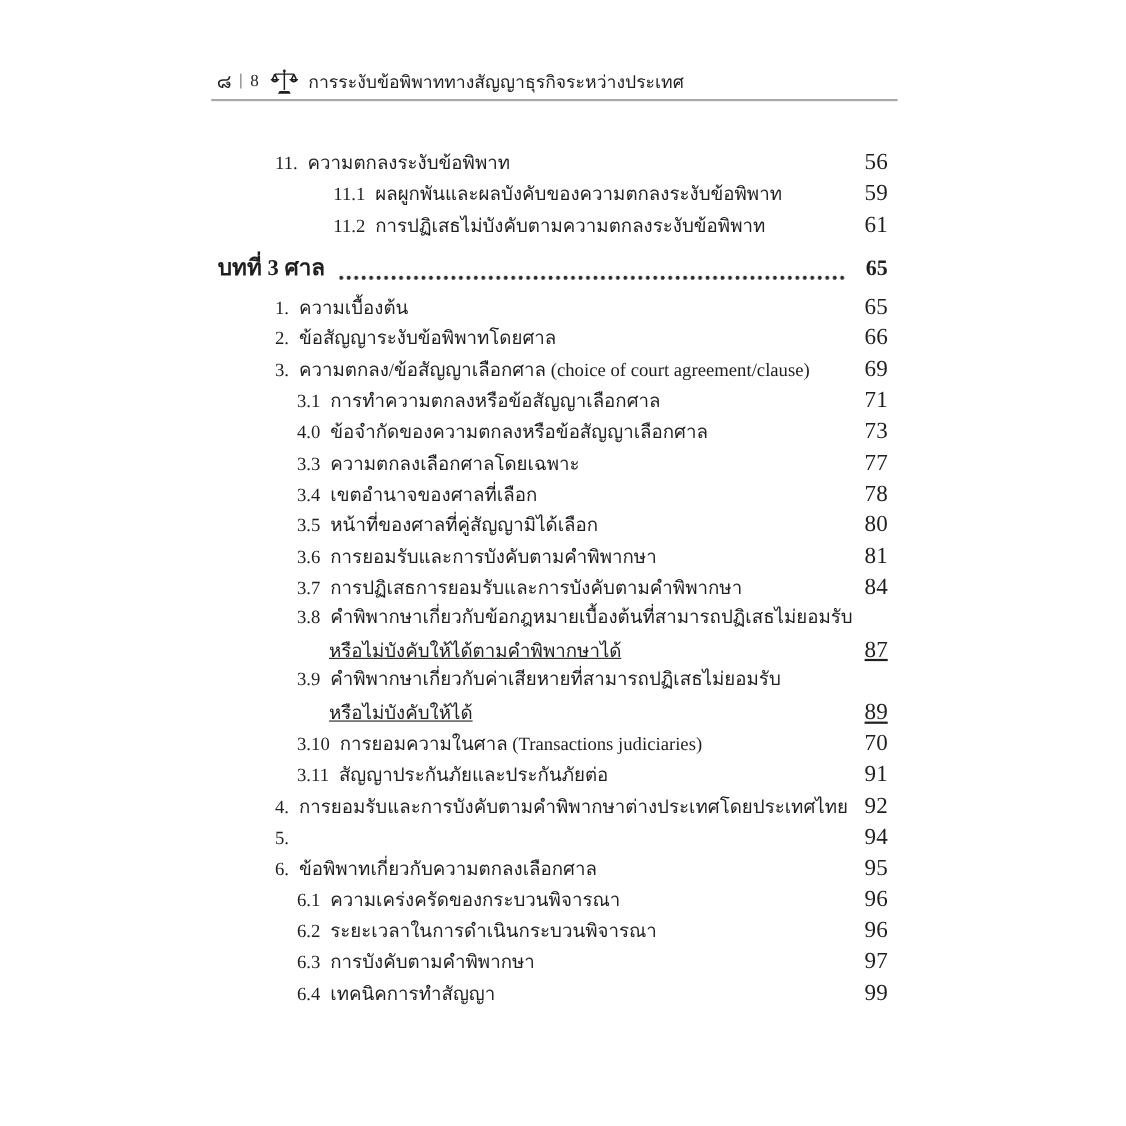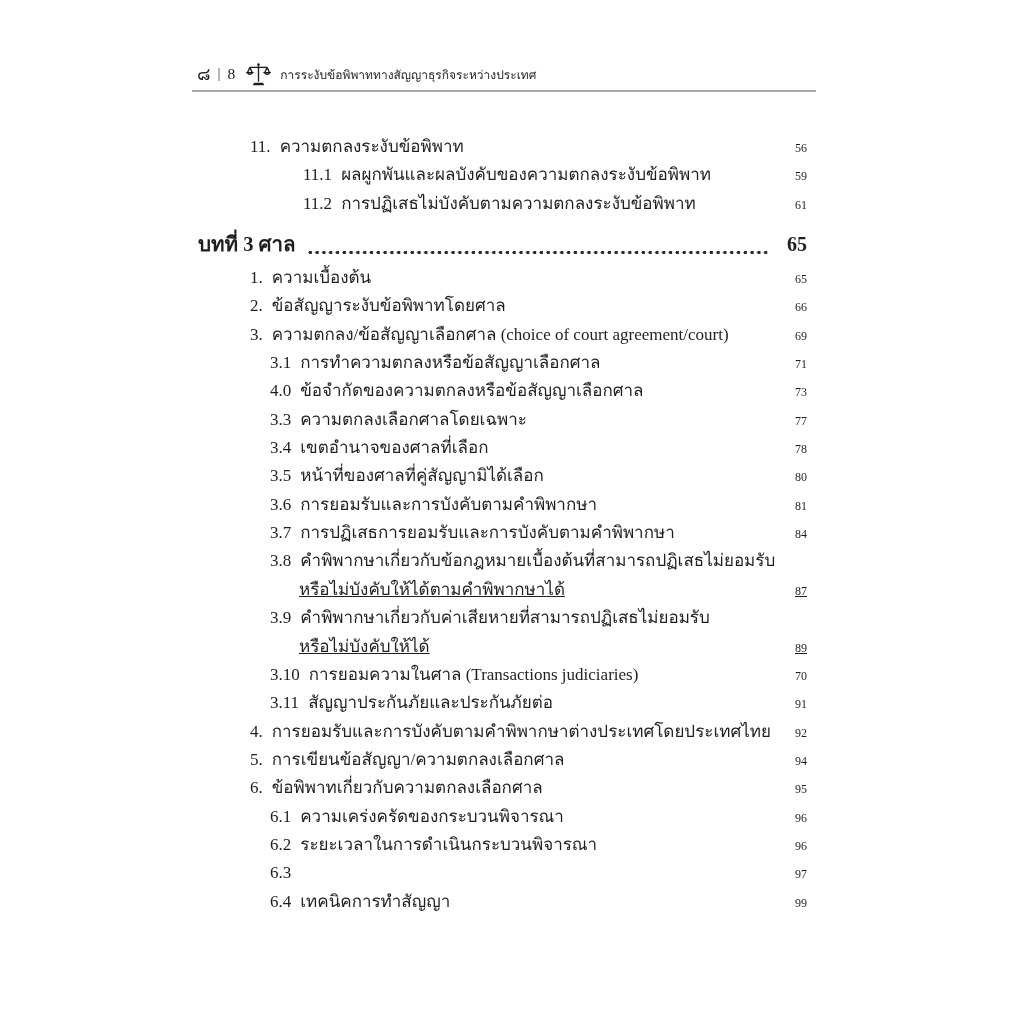--- a/index.html
+++ b/index.html
@@ -16,39 +16,39 @@
   .header {
     position:absolute; left:192px; top:58px; width:624px; height:32px;
     border-bottom:2px solid #a8a8a8;
     display:flex; align-items:center;
     font-size:17px;
   }
   .folio-thai { padding-left:5px; font-size:17.5px; }
   .sep { padding:0 7px; color:#444; font-size:15px; transform:translateY(-1px); }
   .folio-ar { font-size:15.5px; }
   .scales { margin:0 9px 0 11px; display:inline-flex; }
-  .running-title { font-size:12px; white-space:nowrap; }
+  .running-title { font-size:16px; white-space:nowrap; }
 
   
   .toc {
     position:absolute; left:198px; top:133px; width:609px;
     font-size:17px;
   }
   .row {
     display:flex; align-items:baseline;
     height:28.35px; line-height:28.35px;
     white-space:nowrap;
   }
   .row .txt { flex-shrink:1; overflow:hidden; }
   .num { margin-right:9px; }
   .l1    { padding-left:52px; }
   .l2    { padding-left:72px; }
   .l2-11 { padding-left:105px;text-align:center; }
   .cont  { padding-left:101px;text-decoration:underline; }
-  .page { margin-left:auto; padding-left:10px; font-size:12px; }
+  .page { margin-left:auto; padding-left:10px; font-size:21px; }
 
   .chapter {
     height:37px; line-height:37px;
     margin-top:8px; margin-bottom:1px;
     font-weight:bold; font-size:20.5px;
   }
   .chapter .page { font-size:20px; padding-left:12px; }
   .leader {
     flex:1 1 auto; align-self:flex-end;
     height:7px; margin:0 6px 7px 12px;
@@ -107,21 +107,21 @@
       <span class="txt">ความเบื้องต้น</span>
       <span class="page">65</span>
     </div>
     <div class="row l1">
       <span class="num">2.</span>
       <span class="txt">ข้อสัญญาระงับข้อพิพาทโดยศาล</span>
       <span class="page">66</span>
     </div>
     <div class="row l1">
       <span class="num">3.</span>
-      <span class="txt">ความตกลง/ข้อสัญญาเลือกศาล (choice of court agreement/court)</span>
+      <span class="txt">ความตกลง/ข้อสัญญาเลือกศาล (choice of court agreement/clause)</span>
       <span class="page">69</span>
     </div>
     <div class="row l2">
       <span class="num">3.1</span>
       <span class="txt">การทำความตกลงหรือข้อสัญญาเลือกศาล</span>
       <span class="page">71</span>
     </div>
     <div class="row l2">
       <span class="num">4.0</span>
       <span class="txt">ข้อจำกัดของความตกลงหรือข้อสัญญาเลือกศาล</span>
@@ -178,40 +178,40 @@
       <span class="txt">สัญญาประกันภัยและประกันภัยต่อ</span>
       <span class="page">91</span>
     </div>
     <div class="row l1">
       <span class="num">4.</span>
       <span class="txt">การยอมรับและการบังคับตามคำพิพากษาต่างประเทศโดยประเทศไทย</span>
       <span class="page">92</span>
     </div>
     <div class="row l1">
       <span class="num">5.</span>
-      <span class="txt">การเขียนข้อสัญญา/ความตกลงเลือกศาล</span>
       <span class="page">94</span>
     </div>
     <div class="row l1">
       <span class="num">6.</span>
       <span class="txt">ข้อพิพาทเกี่ยวกับความตกลงเลือกศาล</span>
       <span class="page">95</span>
     </div>
     <div class="row l2">
       <span class="num">6.1</span>
       <span class="txt">ความเคร่งครัดของกระบวนพิจารณา</span>
       <span class="page">96</span>
     </div>
     <div class="row l2">
       <span class="num">6.2</span>
       <span class="txt">ระยะเวลาในการดำเนินกระบวนพิจารณา</span>
       <span class="page">96</span>
     </div>
     <div class="row l2">
       <span class="num">6.3</span>
+      <span class="txt">การบังคับตามคำพิพากษา</span>
       <span class="page">97</span>
     </div>
     <div class="row l2">
       <span class="num">6.4</span>
       <span class="txt">เทคนิคการทำสัญญา</span>
       <span class="page">99</span>
     </div>
   </div>
 
 </body></html>

